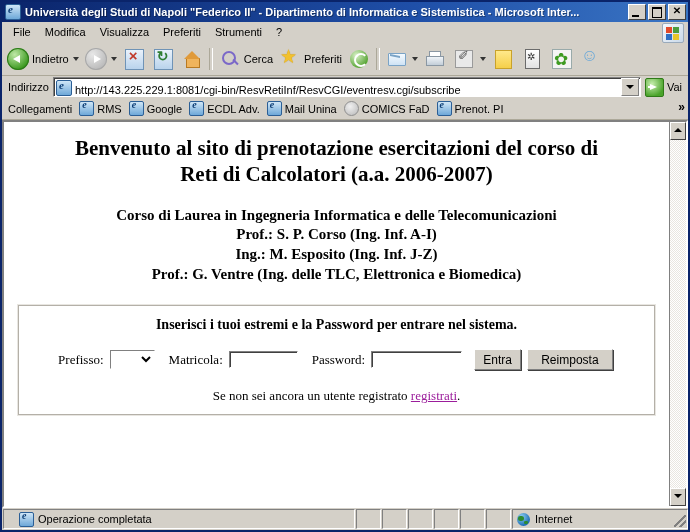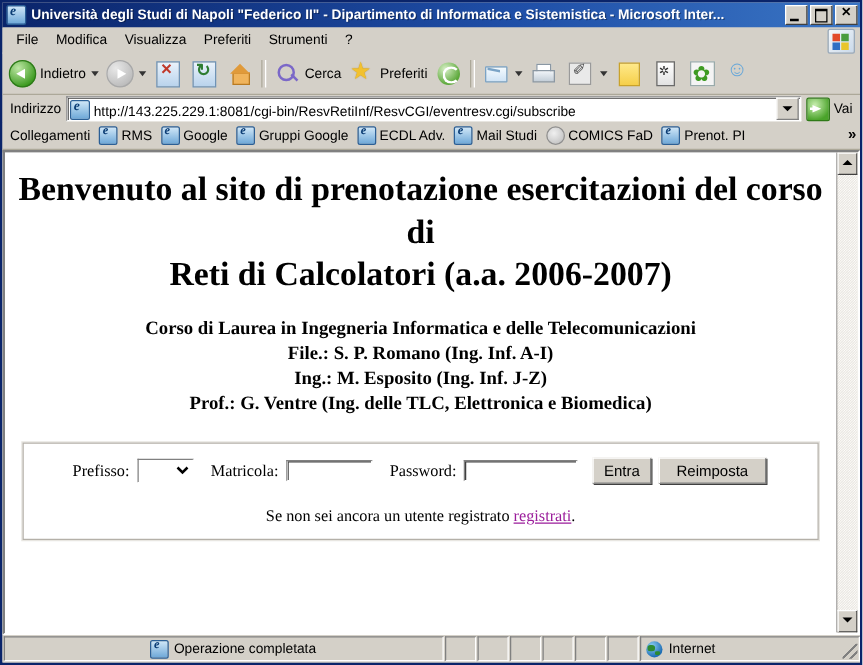--- a/index.html
+++ b/index.html
@@ -551,21 +551,21 @@
   .page {
     flex: 1 1 auto;
     background: #ffffff;
     overflow: hidden;
     padding: 8px 10px 0 10px;
     position: relative;
   }
   .page-title {
     font-family: "Liberation Serif", serif;
     font-weight: bold;
-    font-size: 27px;
+    font-size: 21px;
     text-align: center;
     color: #000;
     line-height: 1.25;
     margin: 5px 0 0 0;
   }
   .subtitle-block {
     font-family: "Liberation Serif", serif;
     font-weight: bold;
     font-size: 15px;
     text-align: center;
@@ -711,21 +711,20 @@
   .sb-main {
     flex: 1 1 auto;
     border: 1px solid;
     border-color: #808080 #ffffff #ffffff #808080;
     display: flex;
     align-items: center;
     gap: 4px;
     padding-left: 15px;
     font-size: 11px;
     overflow: hidden;
-    justify-content: center;
   }
   .sb-ico {
     width: 13px; height: 13px;
     background: linear-gradient(#cfe6f7, #6ea8d8);
     border: 1px solid #2b5f96;
     border-radius: 2px;
     position: relative;
     flex: 0 0 auto;
   }
   .sb-ico::after {
@@ -882,29 +881,25 @@
     <div class="link-item">
       <span class="link-ico"></span>
       <span>RMS</span>
     </div>
     <div class="link-item">
       <span class="link-ico"></span>
       <span>Google</span>
     </div>
     <div class="link-item">
       <span class="link-ico"></span>
-      <span>Gruppi Google</span>
+      <span>ECDL Adv.</span>
     </div>
     <div class="link-item">
       <span class="link-ico"></span>
-      <span>ECDL Adv.</span>
-    </div>
-    <div class="link-item">
-      <span class="link-ico"></span>
-      <span>Mail Studi</span>
+      <span>Mail Unina</span>
     </div>
     <div class="link-item">
       <span class="link-ico grey"></span>
       <span>COMICS FaD</span>
     </div>
     <div class="link-item">
       <span class="link-ico"></span>
       <span>Prenot. PI</span>
     </div>
     <span class="links-chev">»</span>
@@ -913,26 +908,27 @@
   <div class="content-area">
     <div class="page">
 
       <h1 class="page-title">
         <span>Benvenuto al sito di prenotazione esercitazioni del corso di</span><br>
         <span>Reti di Calcolatori (a.a. 2006-2007)</span>
       </h1>
 
       <div class="subtitle-block">
         <div>Corso di Laurea in Ingegneria Informatica e delle Telecomunicazioni</div>
-        <div>File.: S. P. Romano (Ing. Inf. A-I)</div>
+        <div>Prof.: S. P. Corso (Ing. Inf. A-I)</div>
         <div>Ing.: M. Esposito (Ing. Inf. J-Z)</div>
         <div>Prof.: G. Ventre (Ing. delle TLC, Elettronica e Biomedica)</div>
       </div>
 
       <div class="form-box">
+        <div class="form-heading">Inserisci i tuoi estremi e la Password per entrare nel sistema.</div>
 
         <div class="form-row">
           <span class="form-lbl">Prefisso:</span>
           <select class="prefisso">
             <option></option>
           </select>
 
           <span class="form-lbl">Matricola:</span>
           <input class="txt" type="text" value="" style="">
 

